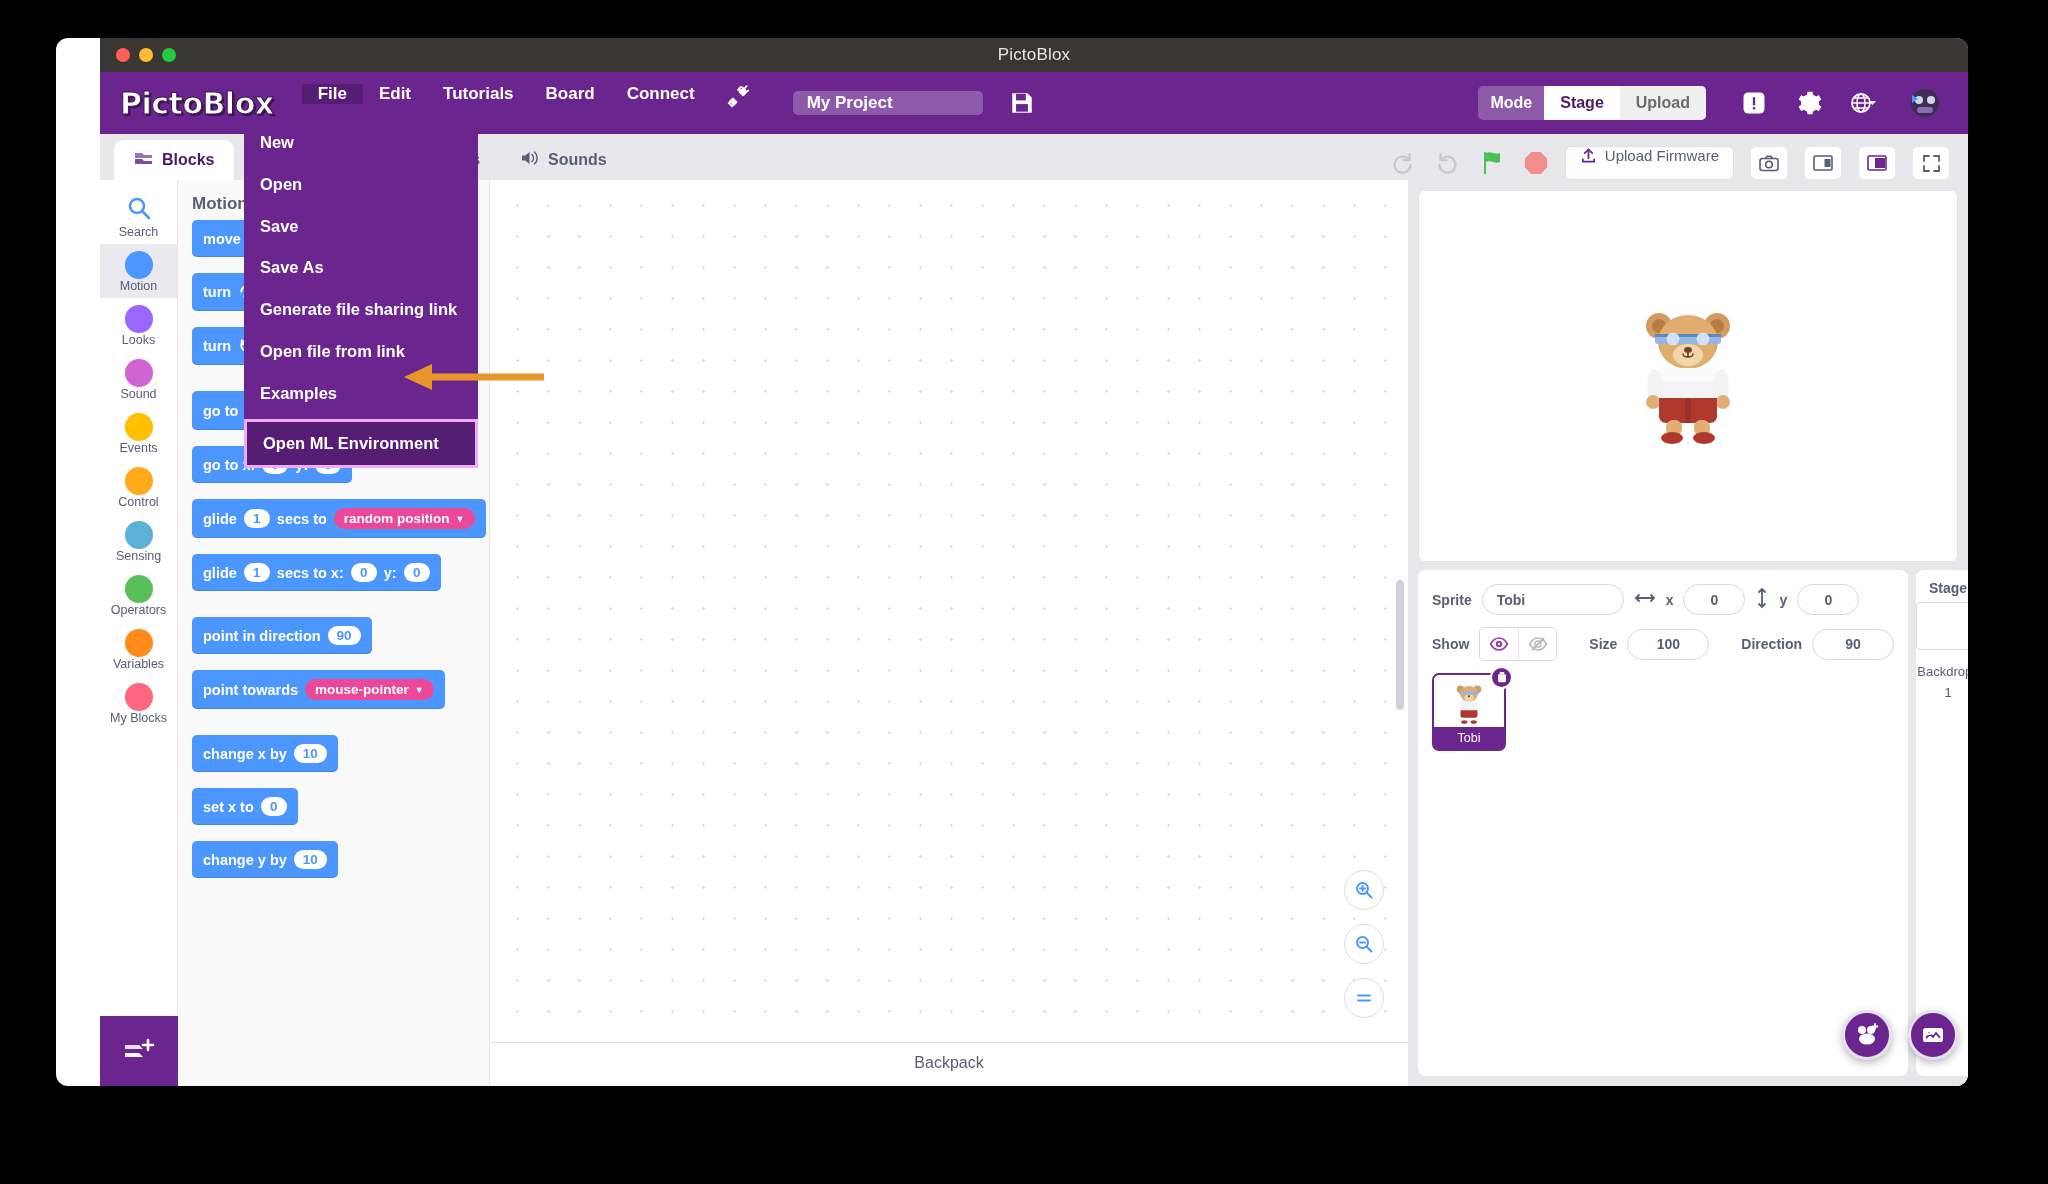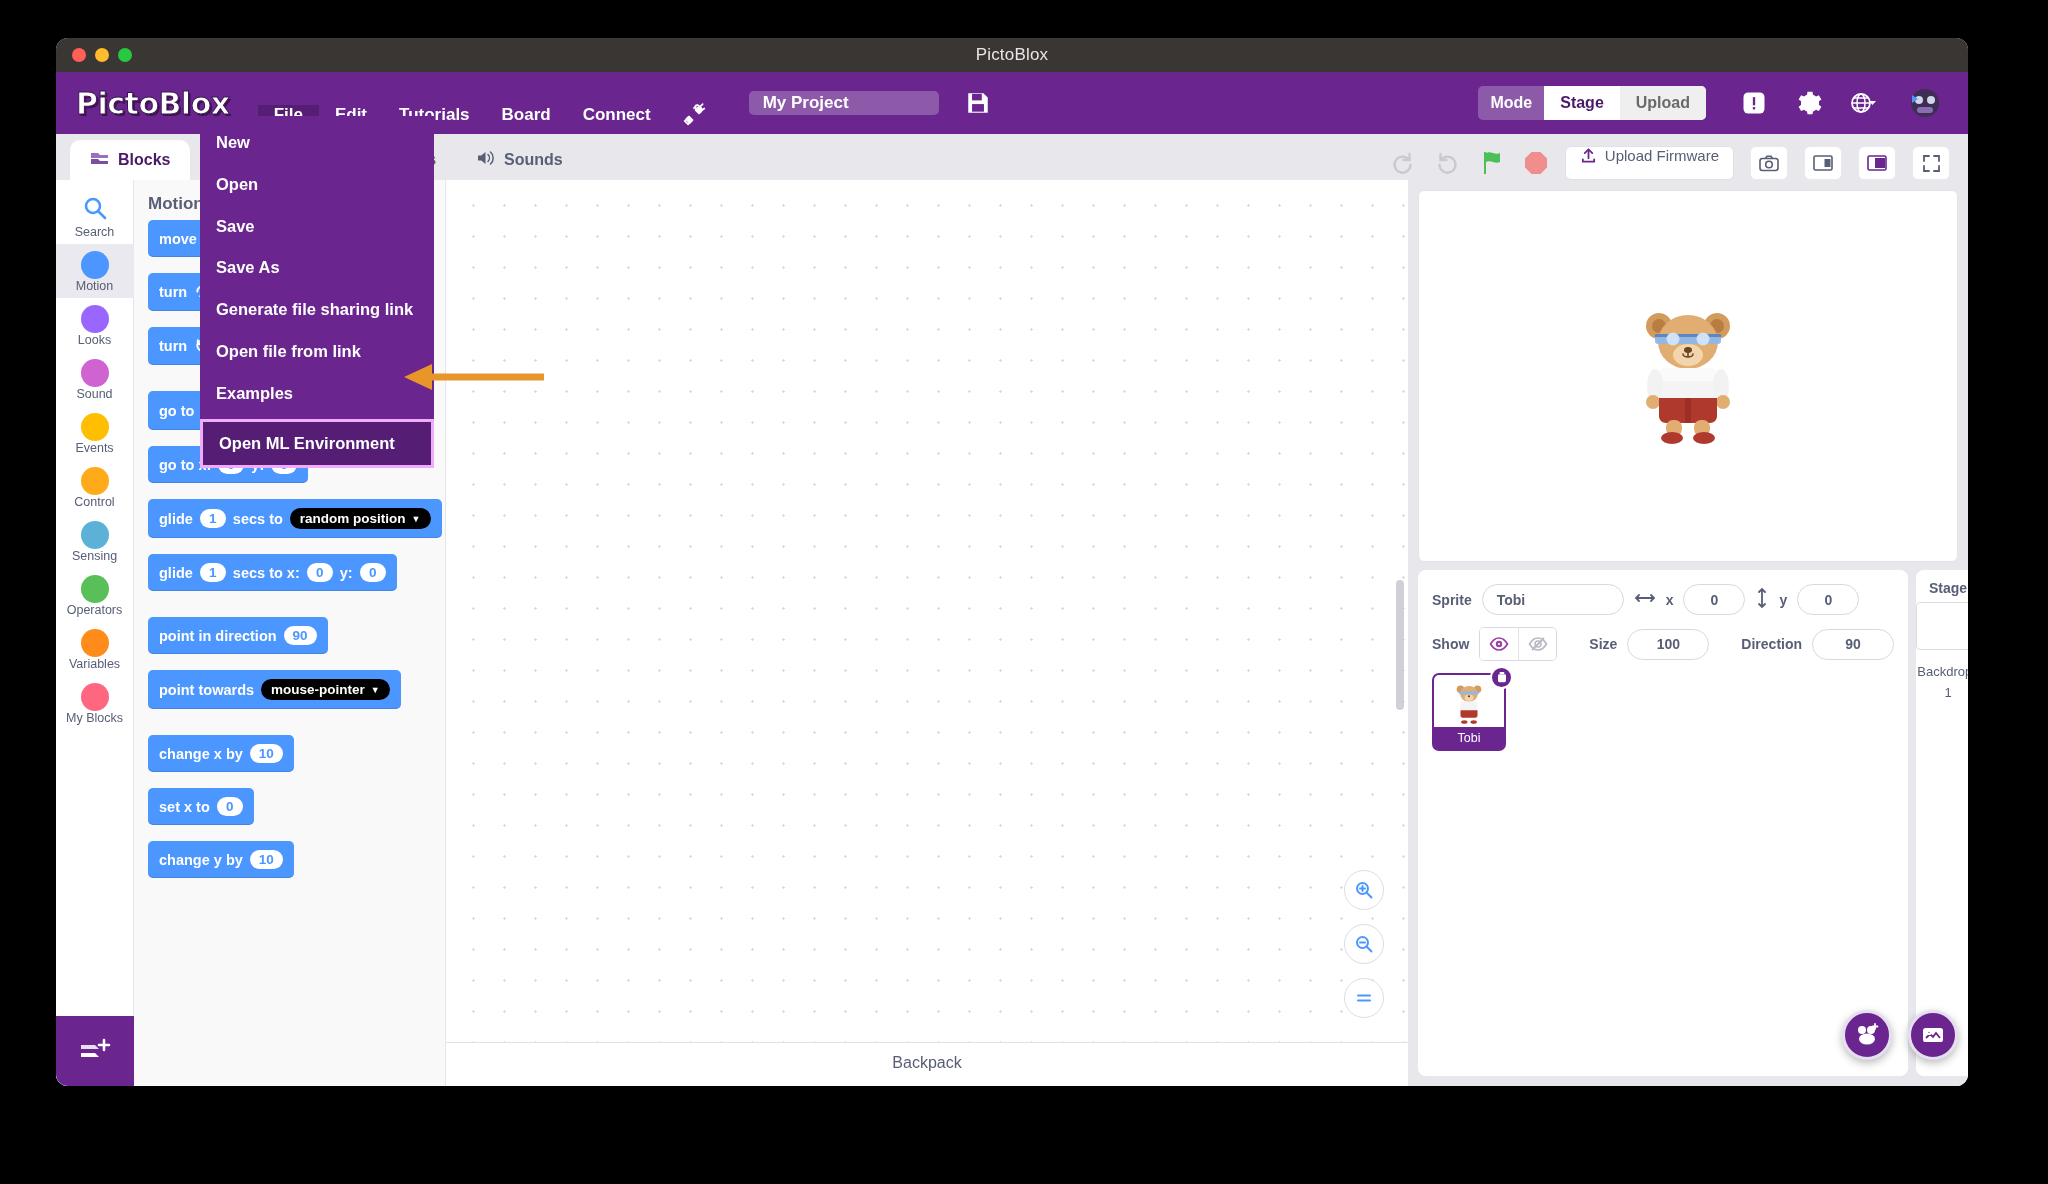--- a/index.html
+++ b/index.html
@@ -13,20 +13,21 @@
 
   
   .window {
     position: absolute;
     left: 56px; top: 38px;
     width: 1912px; height: 1048px;
     border-radius: 12px;
     overflow: hidden;
     box-shadow: 0 18px 60px rgba(0,0,0,.65);
     background: #fff;
+    padding-left: 44px;
   }
   .titlebar {
     height: 34px; background: #3a3634;
     display: flex; align-items: center; position: relative;
   }
   .traffic { display: flex; gap: 9px; margin-left: 16px; }
   .dot { width: 14px; height: 14px; border-radius: 50%; }
   .dot.red { background: #ff5f57; }
   .dot.yellow { background: #febc2e; }
   .dot.green { background: #28c840; }
@@ -41,21 +42,21 @@
     height: 62px; background: #6a258f;
     display: flex; align-items: center; position: relative;
   }
   .logo {
     margin-left: 20px; font-size: 30px; font-weight: 900;
     color: #fff; letter-spacing: -.5px;
     -webkit-text-stroke: 1px #3d1452;
     text-shadow: 2px 2px 0 #3d1452;
     font-family: "DejaVu Sans", sans-serif;
   }
-  .menu-items { display: flex; align-items: center; height: 62px; margin-left: 28px; margin-top: 24px; }
+  .menu-items { display: flex; align-items: flex-start; height: 62px; margin-left: 28px; margin-top: 24px; }
   .menu-item {
     display: flex; align-items: center; padding: 0 16px;
     color: #fff; font-size: 17px; font-weight: 700; cursor: pointer;
   }
   .menu-item.active { background: #551e74; }
   .plug-icon { display:flex; align-items:center; padding:0 14px; }
   .proj-name {
     margin-left: 28px; width: 190px; height: 24px;
     background: #8c5aa8; border-radius: 5px;
     display: flex; align-items: center; padding-left: 14px;
@@ -158,21 +159,21 @@
     gap: 7px; white-space: nowrap;
   }
   .blk-row { margin-bottom: 16px; }
   .blk-gap { margin-bottom: 26px; }
   .oval {
     background: #fff; color: #4c97ff; border-radius: 11px;
     padding: 2px 9px; font-size: 13.5px; font-weight: 700; min-width: 26px;
     text-align: center; display:inline-block;
   }
   .drop {
-    background: #000000; color: #fff; border-radius: 12px;
+    background: #ec4899; color: #fff; border-radius: 12px;
     padding: 3px 10px; font-size: 13.5px; font-weight: 600;
     display: inline-flex; align-items: center; gap: 6px;
   }
   .caret { font-size: 9px; }
 
   
   .workspace { flex: 1; position: relative; background: #fff;
     background-image: radial-gradient(#d9d9e3 1.1px, transparent 1.1px);
     background-size: 31px 31px; background-position: 12px 10px;
     overflow:hidden;

